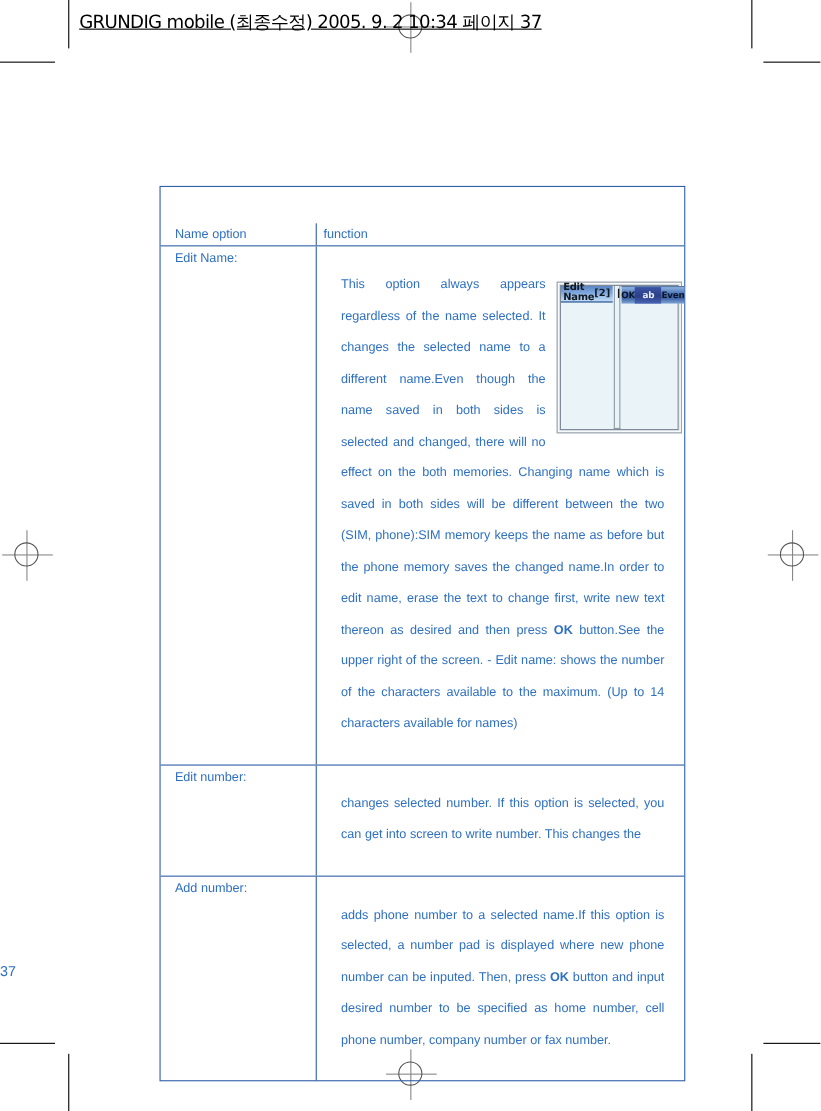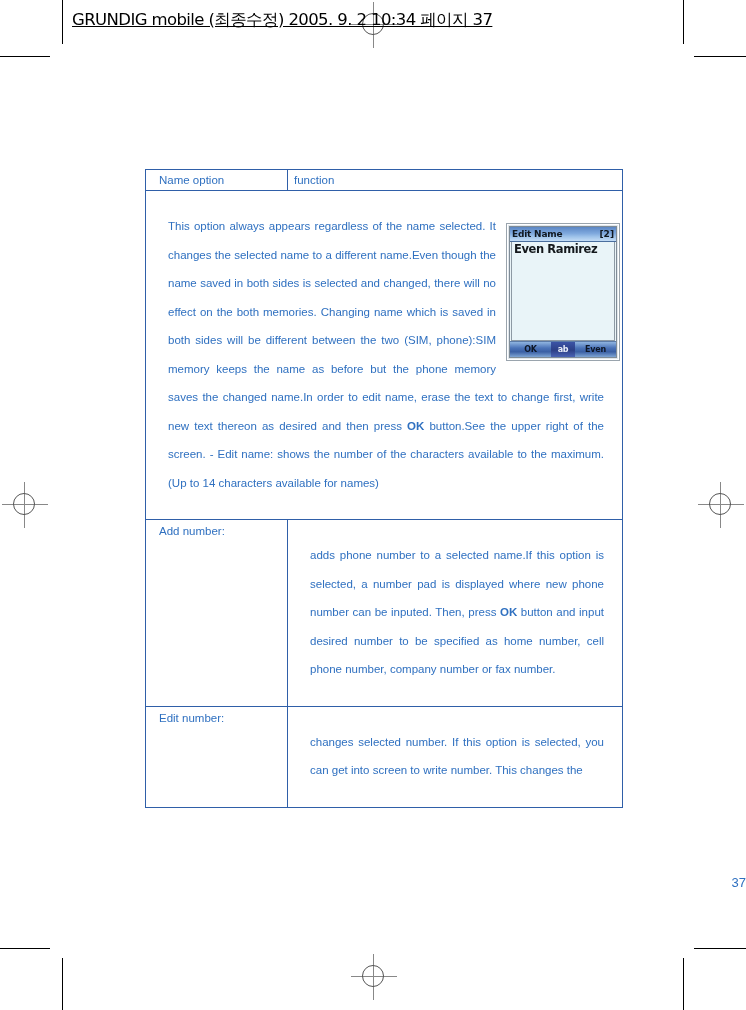--- a/index.html
+++ b/index.html
@@ -91,20 +91,21 @@
     flex: 1 1 auto;
     box-sizing: border-box;
     padding: 5px 2px 6px 6px;
     color: #2f70c0;
     font-size: 11.5px;
   }
   .row.head .cell-opt,
   .row.head .cell-fn {
     padding-top: 4px;
     padding-bottom: 4px;
+    margin-top: 33px;
   }
   .para {
     text-align: justify;
     line-height: 28.5px;
     margin: 16px;
   }
   .para b { font-weight: bold; }
 
   
   .phonefloat {
@@ -122,21 +123,21 @@
     box-sizing: border-box;
     padding: 2px;
     position: relative;
     box-shadow: 0 0 0 1px #ffffff inset;
   }
   .phone-inner {
     width: 100%;
     height: 100%;
     box-sizing: border-box;
     display: flex;
-    flex-direction: column;
+    flex-direction: row;
     border: 1px solid #7f8b96;
     background: #eaf4f8;
   }
   .phone-title {
     height: 15px;
     flex: 0 0 15px;
     background: linear-gradient(to bottom, #5b86c4 0%, #7ea8dd 45%, #9fc3ea 70%, #c3dcf5 100%);
     border-bottom: 1px solid #4a6e9e;
     display: flex;
     align-items: center;
@@ -202,21 +203,21 @@
     background: linear-gradient(to bottom, #3b54a6 0%, #2c3f86 55%, #4a63b4 100%);
     color: #e8eefa;
   }
 
   
   .pagenum {
     position: absolute;
     left: 0;
     right: 0;
     top: 875px;
-    text-align: right;
+    text-align: left;
     color: #2f70c0;
     font-size: 13px;
   }
 </style>
 </head>
 <body>
 
 <div class="mark v" style="left:62px; top:0; height:44px;"></div>
 <div class="mark h" style="left:0; top:56px; width:50px;"></div>
 
@@ -253,20 +254,21 @@
 <div class="pageheader">GRUNDIG mobile (최종수정)  2005. 9. 2 10:34  페이지 37</div>
 
 <div class="table">
 
   <div class="row head">
     <div class="cell-opt">Name option</div>
     <div class="cell-fn">function</div>
   </div>
 
   <div class="row">
+    <div class="cell-opt">Edit Name:</div>
     <div class="cell-fn">
 
       <div class="phonefloat">
         <div class="phone">
           <div class="phone-inner">
             <div class="phone-title">
               <span class="phone-title-text">Edit Name</span>
               <span class="phone-title-count">[2]</span>
             </div>
             <div class="phone-body">
@@ -279,28 +281,28 @@
             </div>
           </div>
         </div>
       </div>
 
       <p class="para"><span>This option always appears regardless of the name selected. It changes the selected name to a different name.Even though the name saved in both sides is selected and changed, there will no effect on the both memories. Changing name which is saved in both sides will be different between the two (SIM, phone):SIM memory keeps the name as before but the phone memory saves the changed name.In order to edit name, erase the text to change first, write new text thereon as desired and then press </span><b>OK</b><span> button.See the upper right of the screen. - Edit name: shows the number of the characters available to the maximum. (Up to 14 characters available for names)</span></p>
     </div>
   </div>
 
   <div class="row">
+    <div class="cell-opt">Edit number:</div>
+    <div class="cell-fn">
+      <p class="para"><span>changes selected number. If this option is selected, you can get into screen to write number. This changes the</span></p>
+    </div>
+  </div>
+
+  <div class="row">
     <div class="cell-opt">Add number:</div>
     <div class="cell-fn">
       <p class="para"><span>adds phone number to a selected name.If this option is selected, a number pad is displayed where new phone number can be inputed. Then, press </span><b>OK</b><span> button and input desired number to be specified as home number, cell phone number, company number or fax number.</span></p>
     </div>
   </div>
 
-  <div class="row">
-    <div class="cell-opt">Edit number:</div>
-    <div class="cell-fn">
-      <p class="para"><span>changes selected number. If this option is selected, you can get into screen to write number. This changes the</span></p>
-    </div>
-  </div>
-
 </div>
 
 <div class="pagenum">37</div>
 
 </body></html>

